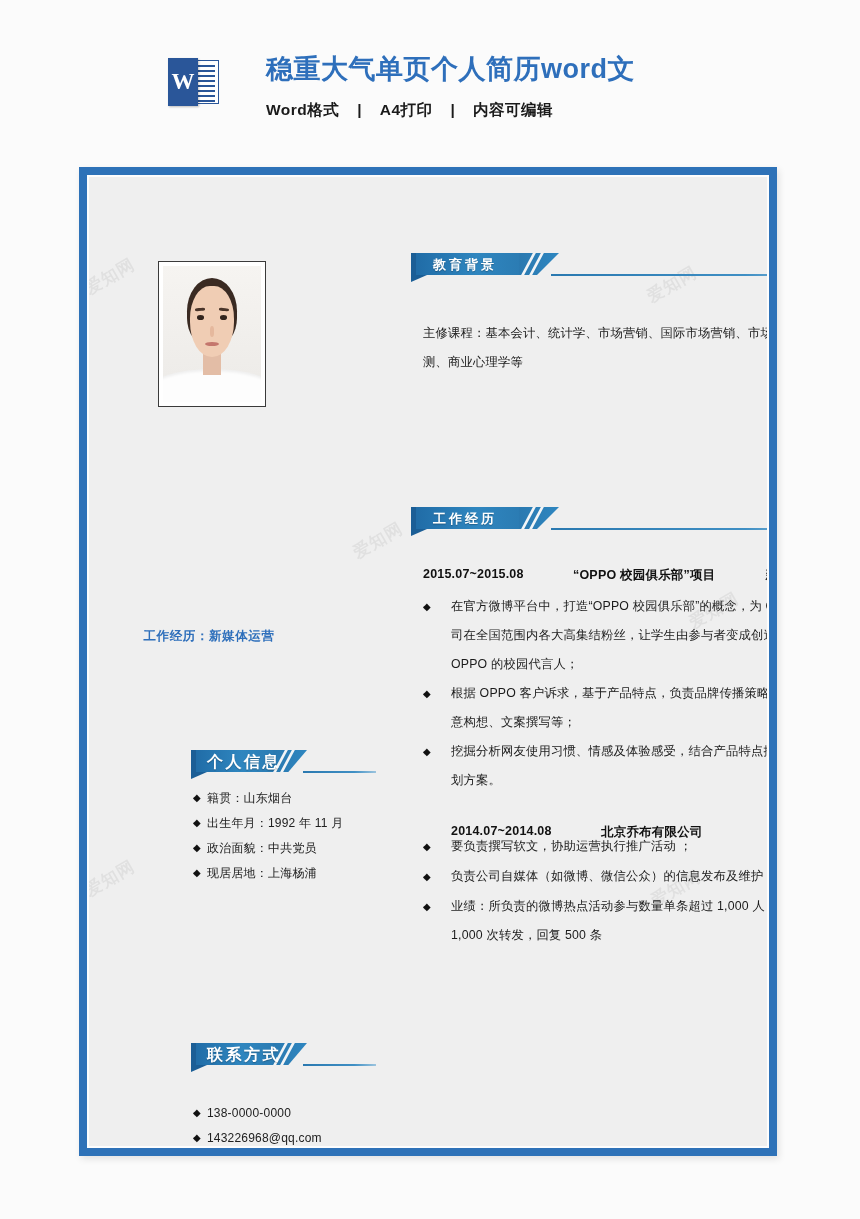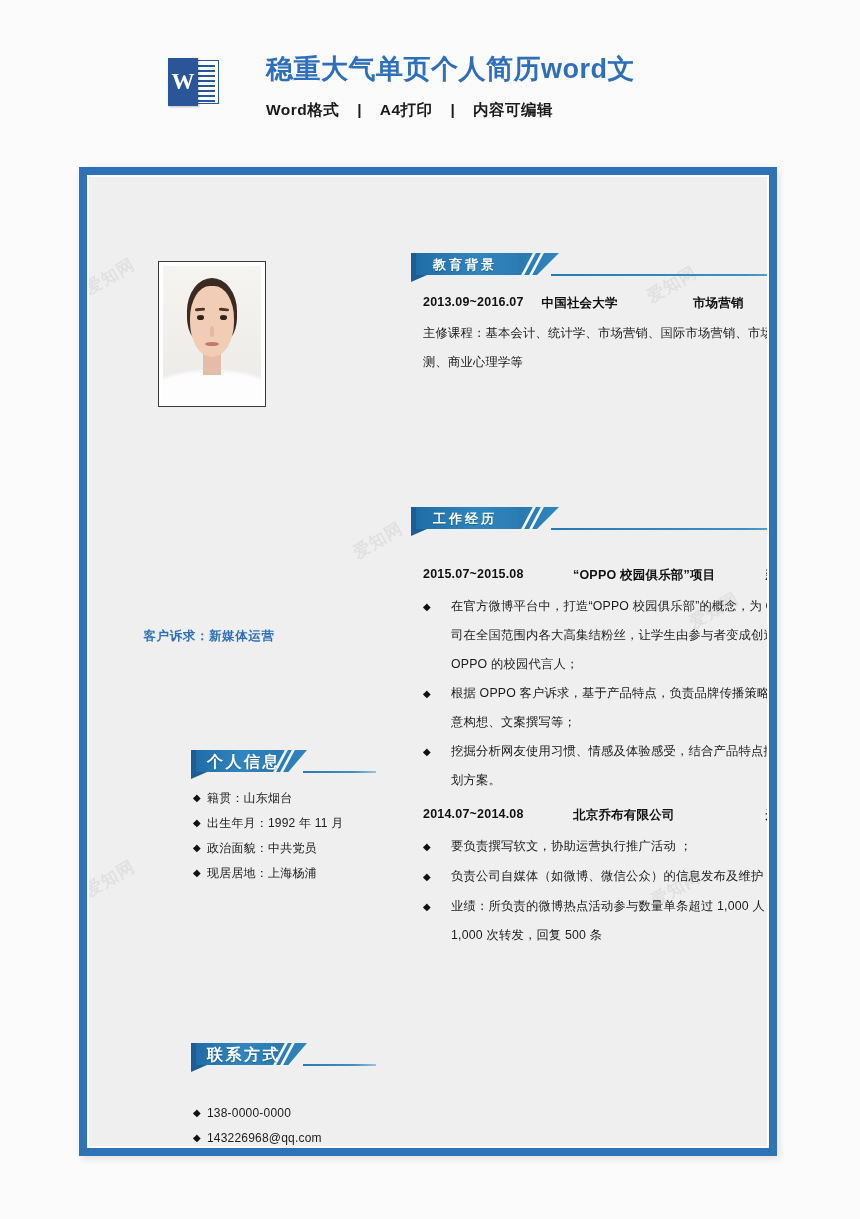--- a/index.html
+++ b/index.html
@@ -220,21 +220,21 @@
           <div class="face"></div>
           <div class="brow l"></div>
             <div class="brow r"></div>
           <div class="eye l"></div>
             <div class="eye r"></div>
           <div class="nose"></div>
           <div class="mouth"></div>
         </div>
       </div>
 
-      <div id="job-target">客户诉求：新媒体运营</div>
+      <div id="job-target">工作经历：新媒体运营</div>
     </div>
 
     <div class="ribbon side" style="top:573px;">
       <div class="bar"></div>
         <div class="lcap"></div>
         <div class="notch"></div>
       <div class="slope">
         <div class="stripe" style="left:6px;"></div>
         <div class="stripe" style="left:13px;"></div>
       </div>
@@ -289,26 +289,20 @@
         <div class="lcap"></div>
         <div class="notch"></div>
       <div class="slope">
         <div class="stripe" style="left:8px;"></div>
         <div class="stripe" style="left:16px;"></div>
       </div>
       <div class="tail"></div>
       <div class="label">教育背景</div>
     </div>
 
-    <div class="entry-head" style="top:118px;">
-      <span class="c1">2013.09~2016.07</span>
-      <span class="c2">中国社会大学</span>
-      <span class="c3">市场营销</span>
-      <span class="c3">本科学位</span>
-    </div>
 
     <div class="para" style="top:142px;">主修课程：基本会计、统计学、市场营销、国际市场营销、市场调查与预测、商业心理学等</div>
 
     <div class="ribbon main" style="top:330px;">
       <div class="bar"></div>
         <div class="lcap"></div>
         <div class="notch"></div>
       <div class="slope">
         <div class="stripe" style="left:8px;"></div>
         <div class="stripe" style="left:16px;"></div>
@@ -329,21 +323,21 @@
     </div>
     <div class="bullet" style="top:502px;">
       <span class="dmd">◆</span>
       <span class="txt">根据 OPPO 客户诉求，基于产品特点，负责品牌传播策略，包括创意构想、文案撰写等；</span>
     </div>
     <div class="bullet" style="top:560px;">
       <span class="dmd">◆</span>
       <span class="txt">挖掘分析网友使用习惯、情感及体验感受，结合产品特点撰写传播策划方案。</span>
     </div>
 
-    <div class="entry-head" style="top:630px;">
+    <div class="entry-head" style="top:647px;margin-left:28px;">
       <span class="c1">2014.07~2014.08</span>
       <span class="c2">北京乔布有限公司</span>
       <span class="c3">运营实习生</span>
     </div>
 
     <div class="bullet" style="top:655px;">
       <span class="dmd">◆</span>
       <span class="txt">要负责撰写软文，协助运营执行推广活动 ；</span>
     </div>
     <div class="bullet" style="top:685px;">

